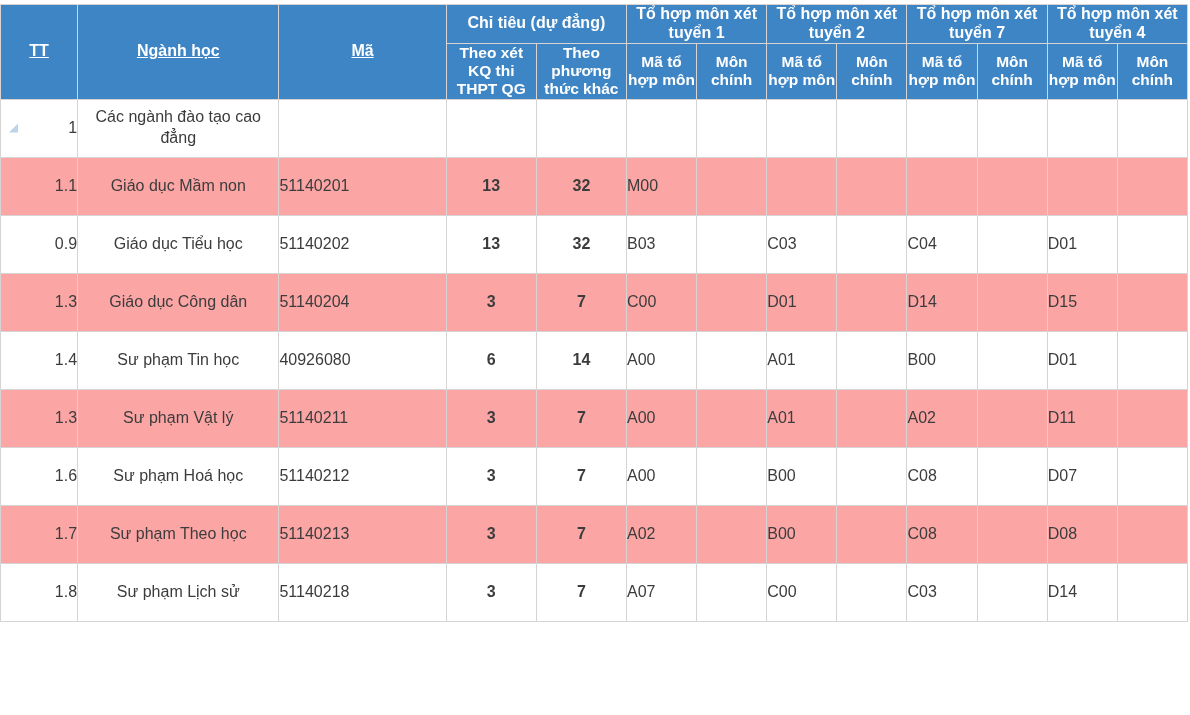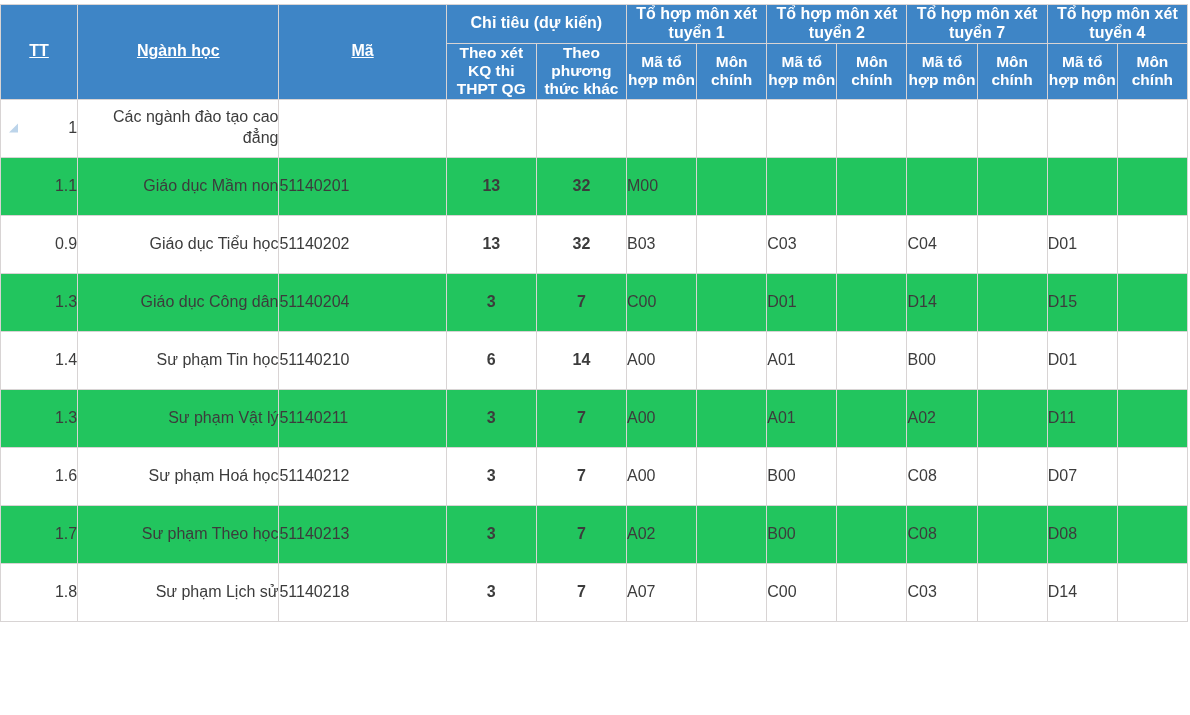--- a/index.html
+++ b/index.html
@@ -60,37 +60,37 @@
   
   tbody td {
     font-size: 16px;
     color: #3c3c3c;
     height: 58px;
     padding: 4px 8px;
     line-height: 1.3;
     background: #ffffff;
   }
   tbody tr.alt td {
-    background: #22c55e;
+    background: #fca5a5;
   }
   tbody tr.group-row td {
     height: 58px;
   }
   td.tt {
     text-align: right;
     padding-right: 12px;
     position: relative;
     white-space: nowrap;
   }
   td.tt .tt-inner {
     display: block;
     text-align: right;
   }
   td.name {
-    text-align: right;
+    text-align: center;
     padding-left: 10px;
   }
   td.code {
     text-align: left;
     padding-left: 8px;
   }
   td.num {
     text-align: center;
     font-weight: bold;
   }
@@ -134,21 +134,21 @@
       <col class="colgrp-c">
         <col class="colgrp-c">
       <col class="colgrp-c">
         <col class="colgrp-c">
     </colgroup>
     <thead>
       <tr>
         <th class="tall" rowspan="2">TT</th>
         <th class="tall" rowspan="2">Ngành học</th>
         <th class="tall" rowspan="2">Mã</th>
-        <th class="group" colspan="2">Chỉ tiêu (dự kiến)</th>
+        <th class="group" colspan="2">Chỉ tiêu (dự đẳng)</th>
         <th class="group" colspan="2">Tổ hợp môn xét tuyển 1</th>
         <th class="group" colspan="2">Tổ hợp môn xét tuyển 2</th>
         <th class="group" colspan="2">Tổ hợp môn xét tuyển 7</th>
         <th class="group" colspan="2">Tổ hợp môn xét tuyển 4</th>
       </tr>
       <tr>
         <th class="sub">Theo xét KQ thi THPT QG</th>
         <th class="sub">Theo phương thức khác</th>
         <th class="sub">Mã tổ hợp môn</th>
         <th class="sub">Môn chính</th>
@@ -228,21 +228,21 @@
           <td class="comb">D14</td>
           <td class="comb"></td>
           <td class="comb">D15</td>
           <td class="comb"></td>
         </tr>
         <tr>
           <td class="tt">
             <span class="tt-inner">1.4</span>
           </td>
           <td class="name">Sư phạm Tin học</td>
-          <td class="code">51140210</td>
+          <td class="code">40926080</td>
           <td class="num">6</td>
           <td class="num">14</td>
           <td class="comb">A00</td>
           <td class="comb"></td>
           <td class="comb">A01</td>
           <td class="comb"></td>
           <td class="comb">B00</td>
           <td class="comb"></td>
           <td class="comb">D01</td>
           <td class="comb"></td>

